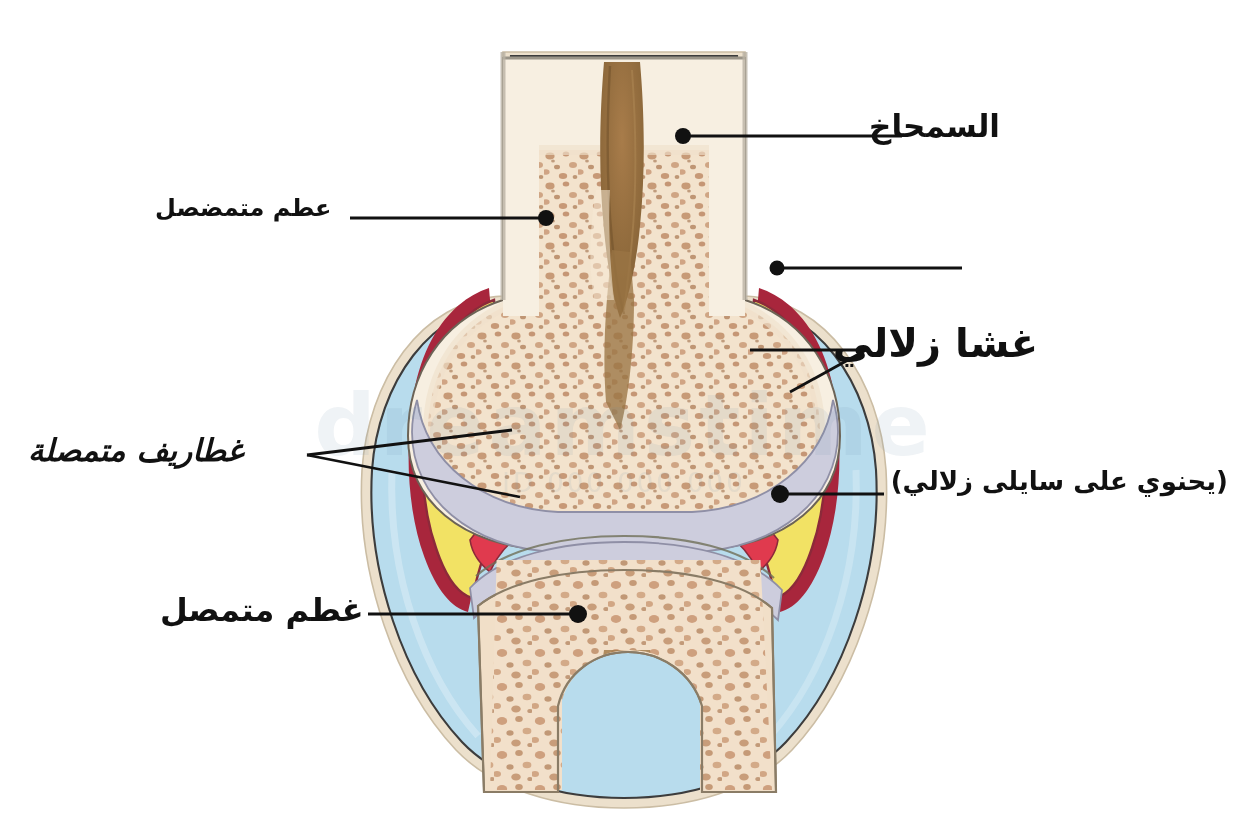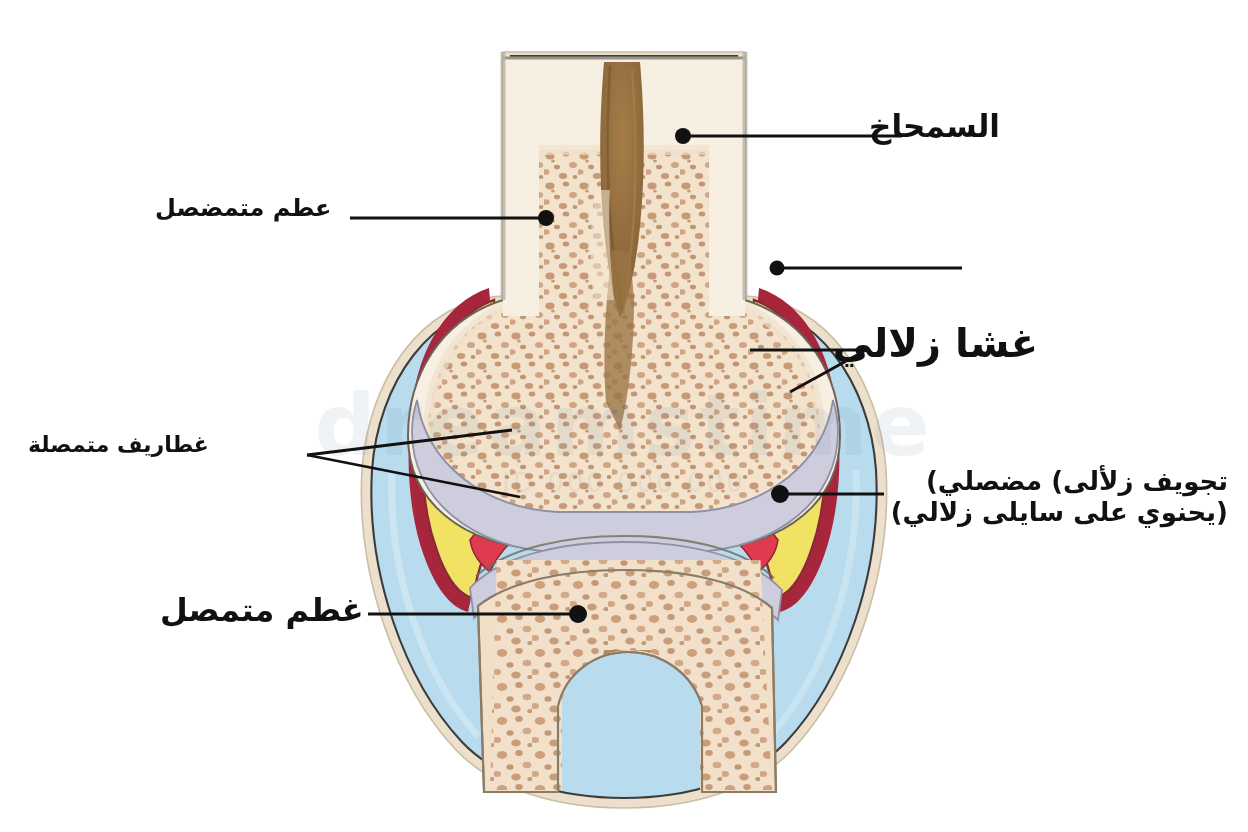--- a/index.html
+++ b/index.html
@@ -33,21 +33,21 @@
     line-height: 1.18;
   }
   .label.l-right { text-align: right; }
   .label.l-left  { text-align: right; }
   .label .ln { display: block; }
   .lbl-periosteum { right: 248px; top: 108px;  font-size: 31px; }
   .lbl-fibrous    { right: 210px; top: 242px;  font-size: 31px; }
   .lbl-synovial   { right: 210px; top: 320px;  font-size: 40px; }
   .lbl-cavity     { right: 20px;  top: 466px;  font-size: 26px; }
   .lbl-bone-top   { left: 124px;  top: 194px;  font-size: 24px; margin-left: 31px; }
-  .lbl-cartilage  { left: 28px;   top: 432px;  font-size: 22px; }
+  .lbl-cartilage  { left: 28px;   top: 432px;  font-size: 31px; font-style: italic; }
   .lbl-bone-bot   { left: 160px;  top: 592px;  font-size: 32px; }
 </style>
 </head>
 <body>
 
 <div id="stage">
 
   <svg id="art" viewBox="0 0 1248 832" aria-hidden="true">
     <defs>
 
@@ -290,21 +290,20 @@
   <div class="label l-right lbl-periosteum">
     <span class="ln">السمحاخ</span>
   </div>
 
 
   <div class="label l-right lbl-synovial">
     <span class="ln">غشا زلالي</span>
   </div>
 
   <div class="label l-right lbl-cavity">
-    <span class="ln">تجويف زلألى) مضصلي)</span>
     <span class="ln">(يحنوي على سايلى زلالي)</span>
   </div>
 
   <div class="label l-left lbl-bone-top">
     <span class="ln">عطم متمضصل</span>
   </div>
 
   <div class="label l-left lbl-cartilage">
     <span class="ln">غطاريف متمصلة</span>
   </div>

